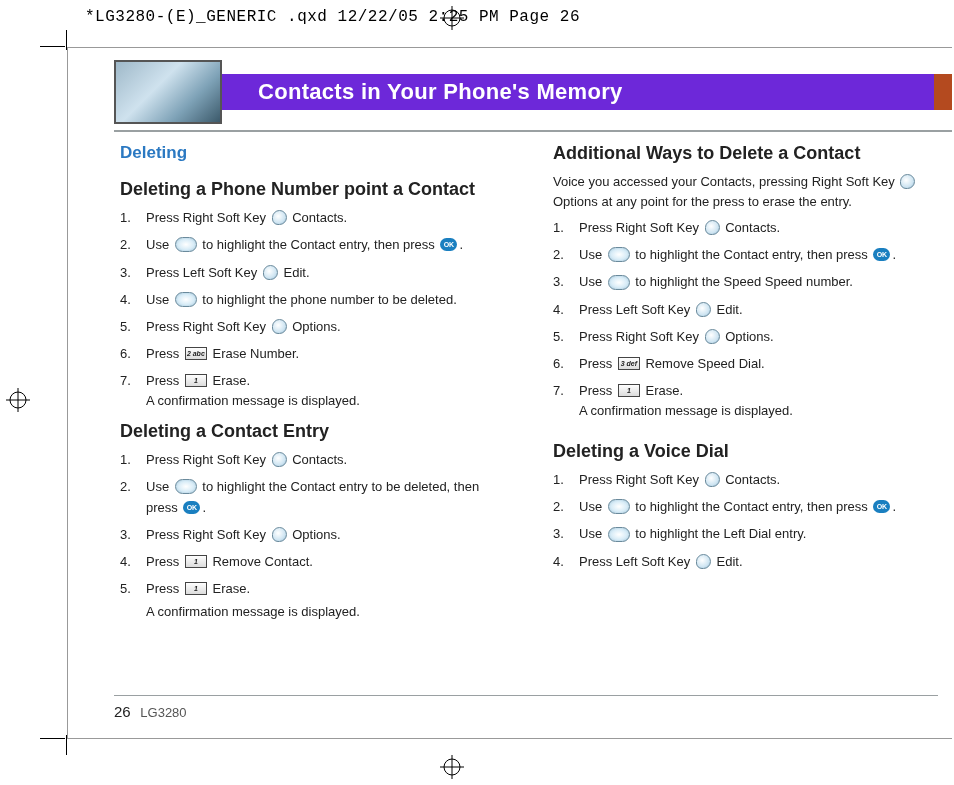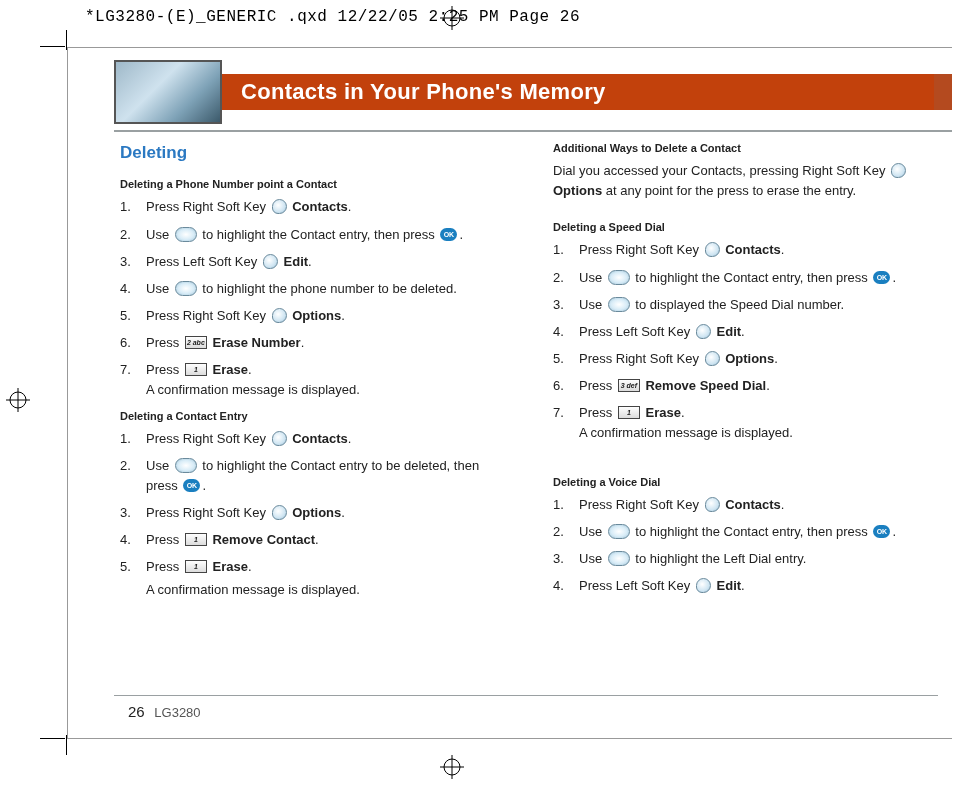--- a/index.html
+++ b/index.html
@@ -90,24 +90,24 @@
   .header-image {
     width: 108px;
     height: 64px;
     border: 2px solid #555;
     background: linear-gradient(135deg, #9fb9c9 0%, #cfe2ee 40%, #7ea2b7 70%, #3c5a6b 100%);
     position: relative;
     flex-shrink: 0;
   }
   .header-gray-bar {
     flex: 1;
-    background: #c2410c;
+    background: #6d28d9;
     display: flex;
     align-items: center;
-    padding-left: 19px;
+    padding-left: 36px;
     margin-top: 14px;
     height: 36px;
   }
   .header-title {
     color: #fff;
     font-size: 22px;
     font-weight: bold;
     letter-spacing: 0.3px;
   }
   .header-orange {
@@ -140,42 +140,42 @@
     color: #222;
   }
   .section-heading {
     color: #2b79c2;
     font-size: 17px;
     font-weight: bold;
     margin-bottom: 6px;
   }
   .sub-heading {
     font-weight: bold;
-    font-size: 11px;
+    font-size: 18px;
     margin-top: 10px;
     margin-bottom: 4px;
   }
   ol.steps {
     list-style: none;
     counter-reset: step;
     margin-top: 4px;
   }
   ol.steps > li {
     counter-increment: step;
     position: relative;
     padding-left: 26px;
     margin-bottom: 7px;
   }
   ol.steps > li::before {
     content: counter(step) ".";
     position: absolute;
     left: 0;
     top: 0;
   }
-  .bold { font-weight: bold; }
+  .bold { font-weight: normal; }
   .icon {
     display: inline-block;
     vertical-align: middle;
     margin: 0 2px;
   }
   .icon-softkey {
     width: 15px;
     height: 15px;
     border-radius: 50% 50% 50% 6px;
     background: radial-gradient(circle at 40% 40%, #fff, #cfe5f2 60%, #8db3cb);
@@ -226,21 +226,21 @@
     position: absolute;
     bottom: 42px;
     left: 46px;
     right: 14px;
     height: 1px;
     background: #9aa0a2;
   }
   .footer {
     position: absolute;
     bottom: 18px;
-    left: 60px;
+    left: 46px;
     font-size: 13px;
     color: #555;
   }
   .footer .pagenum {
     font-size: 15px;
     color: #222;
     margin-right: 6px;
   }
   .continuation {
     margin-left: 26px;
@@ -308,35 +308,34 @@
         <li><span>Press Right Soft Key </span><span class="icon icon-softkey"></span> <span class="bold">Options</span>.</li>
         <li><span>Press </span><span class="icon icon-key">1</span> <span class="bold">Remove Contact</span>.</li>
         <li><span>Press </span><span class="icon icon-key">1</span> <span class="bold">Erase</span>.</li>
       </ol>
       <div class="continuation">A confirmation message is displayed.</div>
     </div>
 
     <div class="col">
       <div class="sub-heading" style="margin-top:0">Additional Ways to Delete a Contact</div>
       <div class="para">
-        <span>Dial you accessed your Contacts, pressing Right Soft Key </span><span class="icon icon-softkey"></span> <span class="bold">Options</span><span> at any point for the press to erase the entry.</span>
+        <span>Voice you accessed your Contacts, pressing Right Soft Key </span><span class="icon icon-softkey"></span> <span class="bold">Options</span><span> at any point for the press to erase the entry.</span>
       </div>
 
-      <div class="sub-heading" style="margin-top:18px">Deleting a Speed Dial</div>
       <ol class="steps">
         <li><span>Press Right Soft Key </span><span class="icon icon-softkey"></span> <span class="bold">Contacts</span>.</li>
         <li><span>Use </span><span class="icon icon-nav"></span><span> to highlight the Contact entry, then press </span><span class="icon icon-ok">OK</span>.</li>
-        <li><span>Use </span><span class="icon icon-nav"></span><span> to displayed the Speed Dial number.</span></li>
+        <li><span>Use </span><span class="icon icon-nav"></span><span> to highlight the Speed Speed number.</span></li>
         <li><span>Press Left Soft Key </span><span class="icon icon-softkey"></span> <span class="bold">Edit</span>.</li>
         <li><span>Press Right Soft Key </span><span class="icon icon-softkey"></span> <span class="bold">Options</span>.</li>
         <li><span>Press </span><span class="icon icon-key">3 def</span> <span class="bold">Remove Speed Dial</span>.</li>
         <li><span>Press </span><span class="icon icon-key">1</span> <span class="bold">Erase</span>.<br><span>A confirmation message is displayed.</span></li>
       </ol>
 
-      <div class="sub-heading" style="margin-top:30px">Deleting a Voice Dial</div>
+      <div class="sub-heading" style="margin-top:17px">Deleting a Voice Dial</div>
       <ol class="steps">
         <li><span>Press Right Soft Key </span><span class="icon icon-softkey"></span> <span class="bold">Contacts</span>.</li>
         <li><span>Use </span><span class="icon icon-nav"></span><span> to highlight the Contact entry, then press </span><span class="icon icon-ok">OK</span>.</li>
         <li><span>Use </span><span class="icon icon-nav"></span><span> to highlight the Left Dial entry.</span></li>
         <li><span>Press Left Soft Key </span><span class="icon icon-softkey"></span> <span class="bold">Edit</span>.</li>
       </ol>
     </div>
   </div>
 
   <div class="footer-rule"></div>

